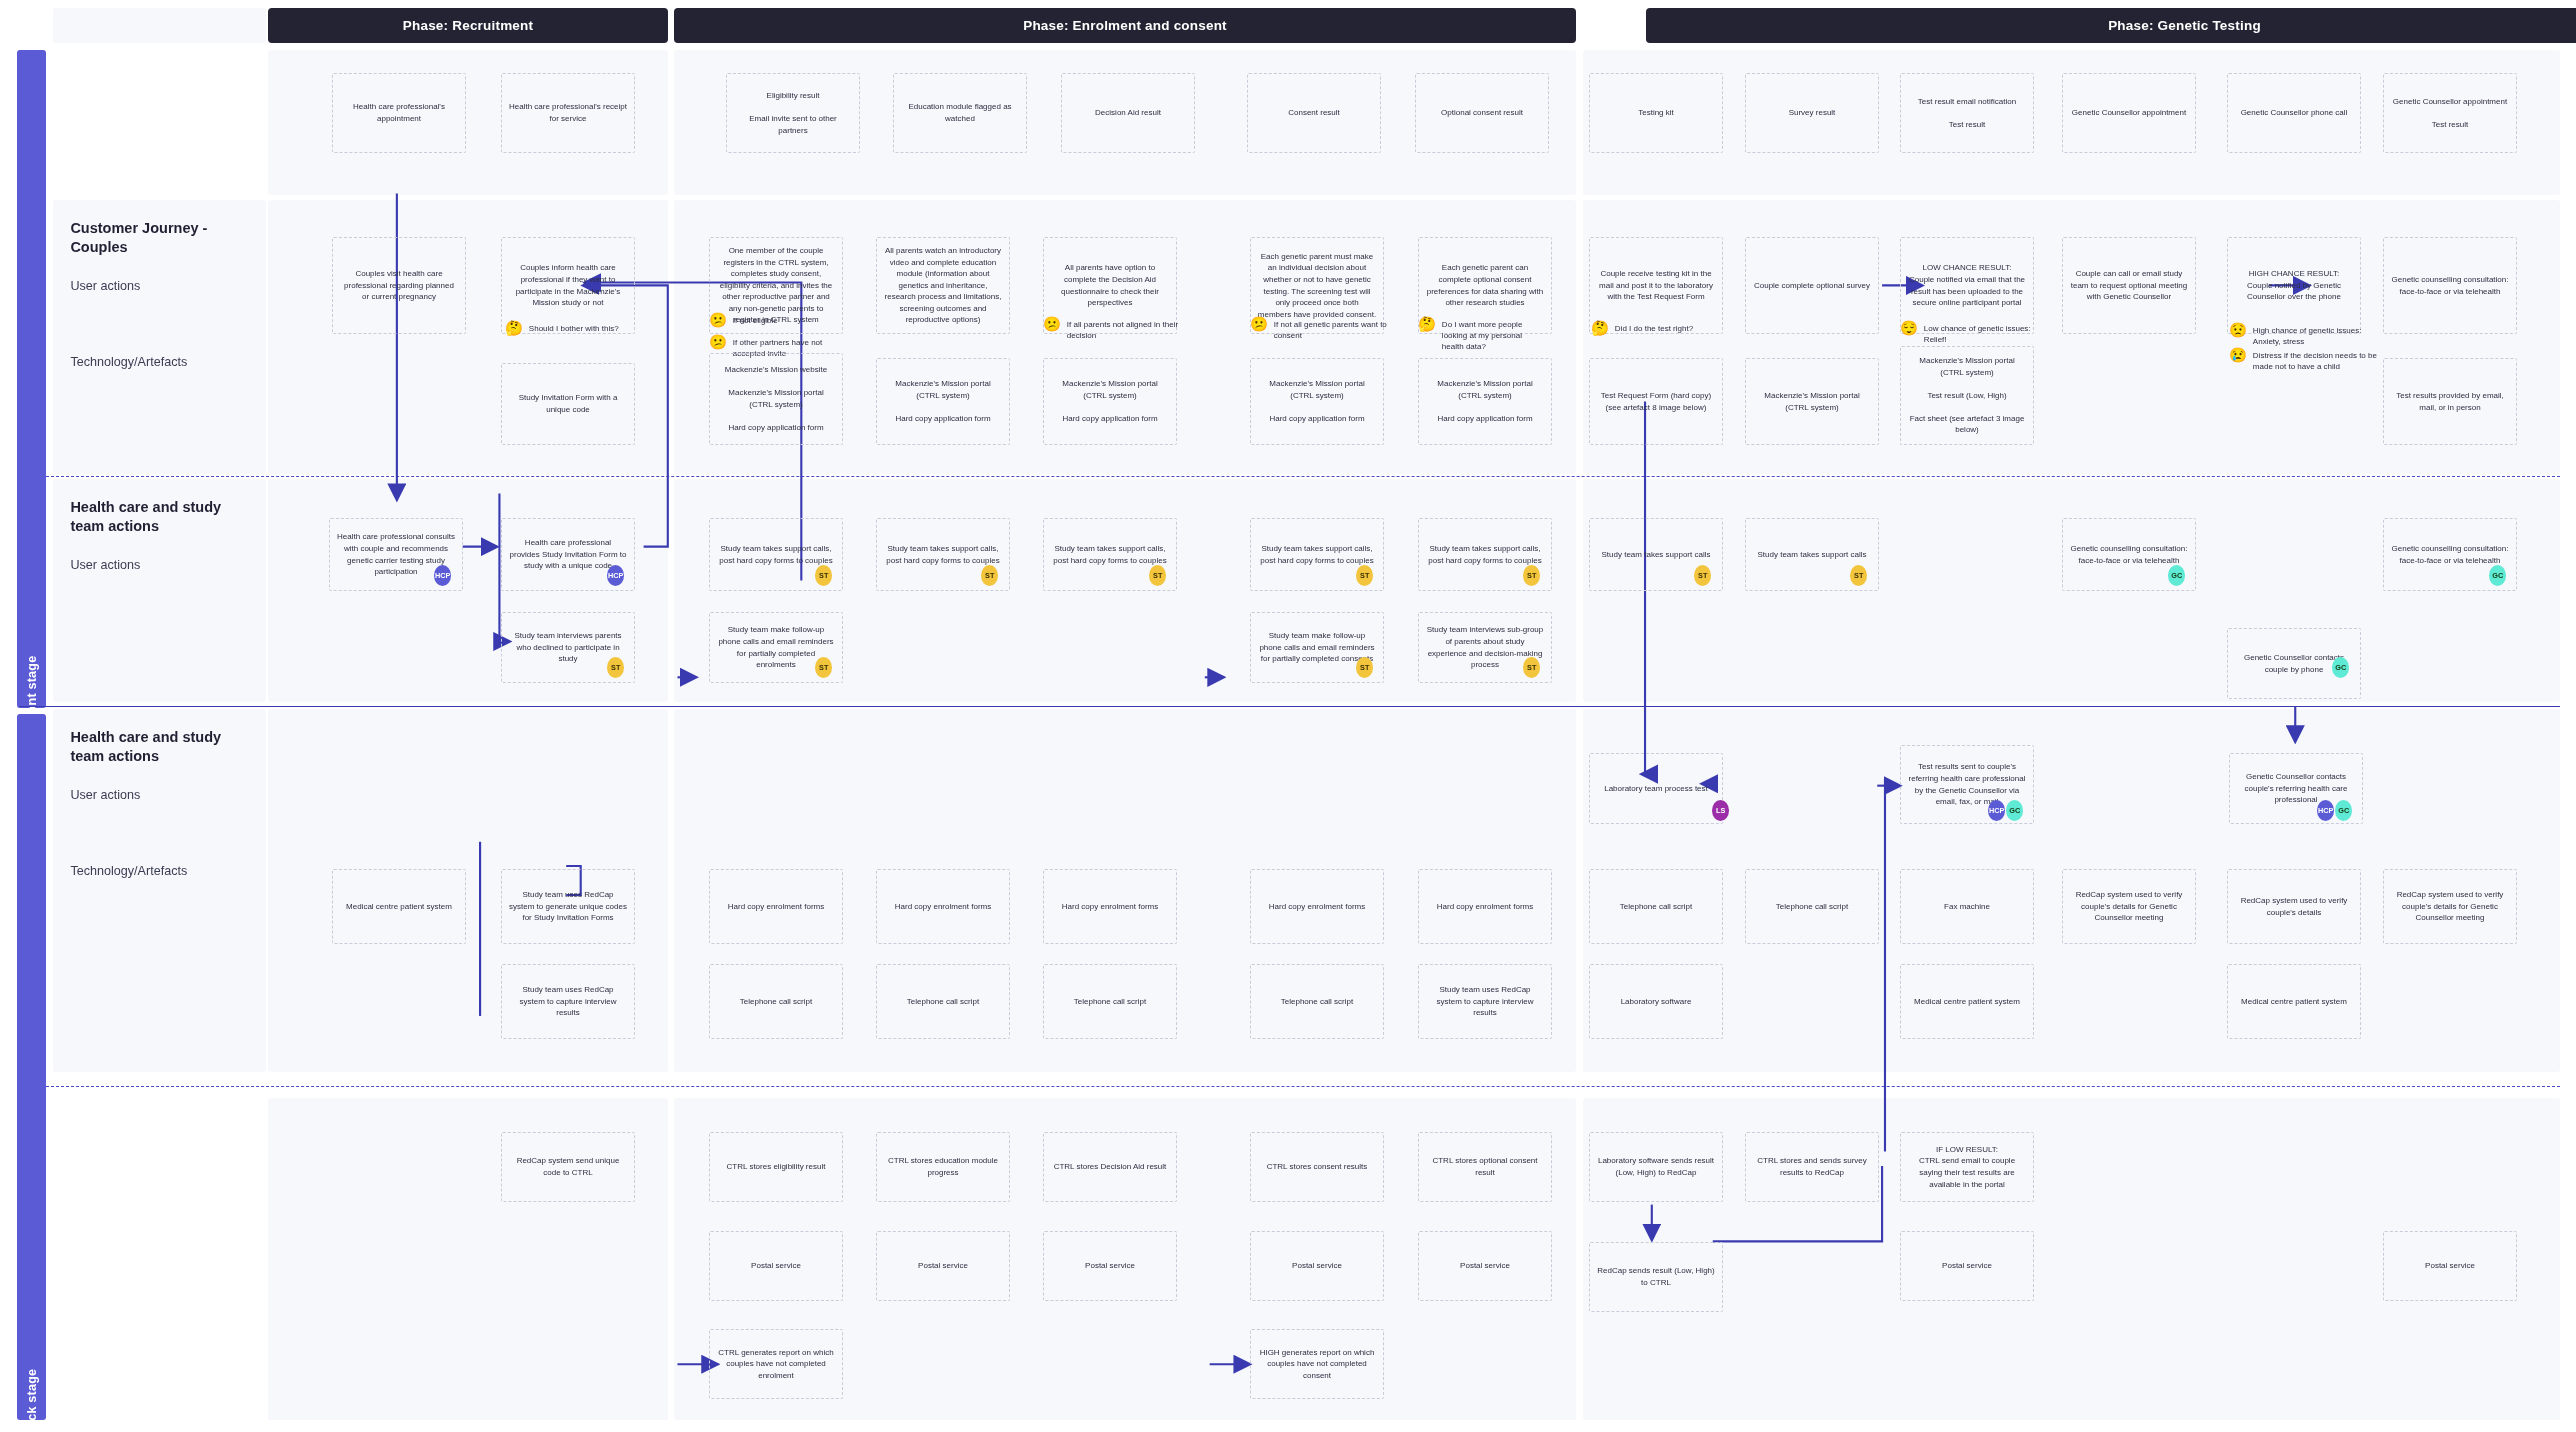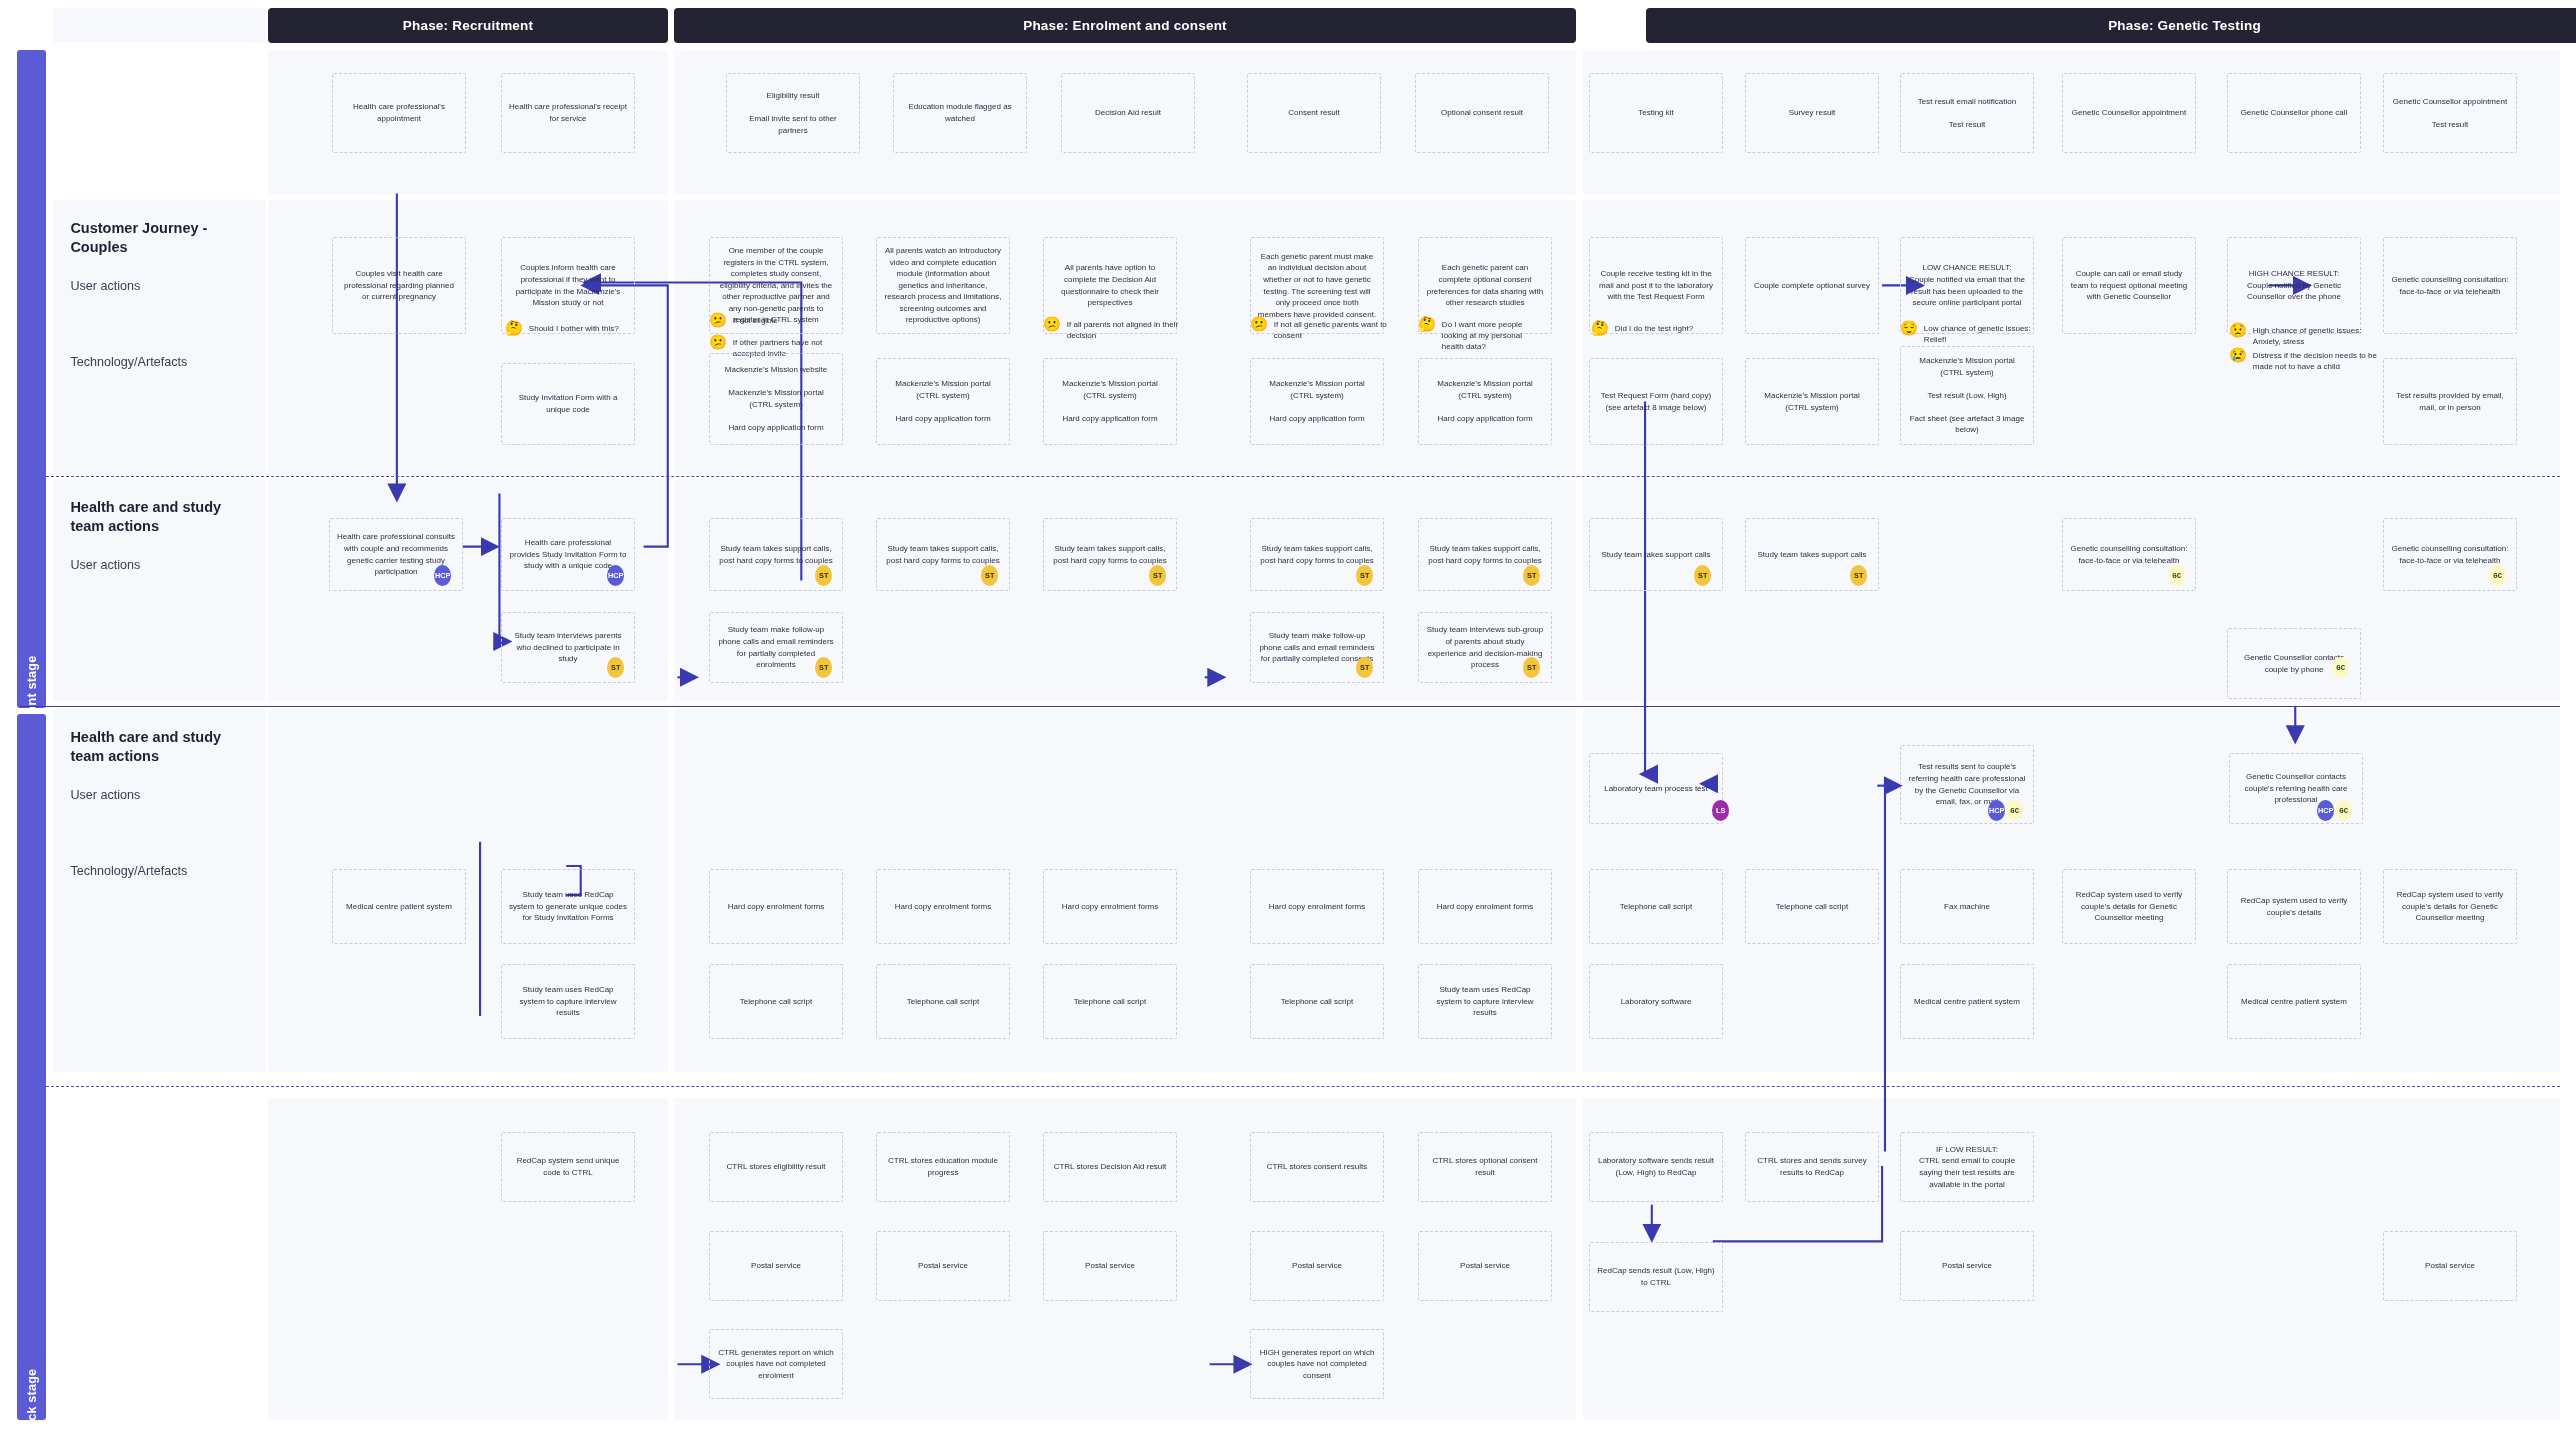--- a/index.html
+++ b/index.html
@@ -72,21 +72,21 @@
                 filter: saturate(1.2); }
 
   
   .badge {
     position: absolute; width: 17.4px; height: 21px; border-radius: 50%;
     display: flex; align-items: center; justify-content: center;
     font-size: 7.3px; font-weight: bold; color: #1b1b27;
   }
   .badge.hcp { background: #5b5bd6; color: #fff; }
   .badge.st  { background: #f2c53d; color: #3a3000; }
-  .badge.gc  { background: #fef9c3; color: #143a0d; font-family: Liberation Mono, monospace; }
+  .badge.gc  { background: #5eead4; color: #143a0d; }
   .badge.ls  { background: #9b2ea8; color: #fff; margin-left: 18px; }
 
   
   .sep-dashed {
     position: absolute; height: 0; border-top: 1.9px dashed #4b4bc8;
   }
   .sep-solid {
     position: absolute; height: 0; border-top: 1.9px solid #3a3ab0;
   }
 

